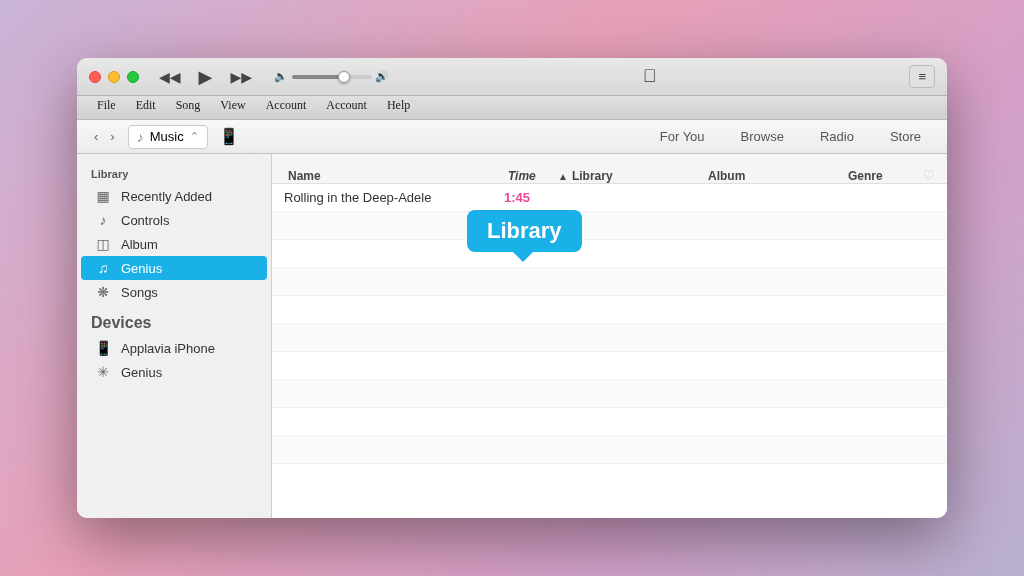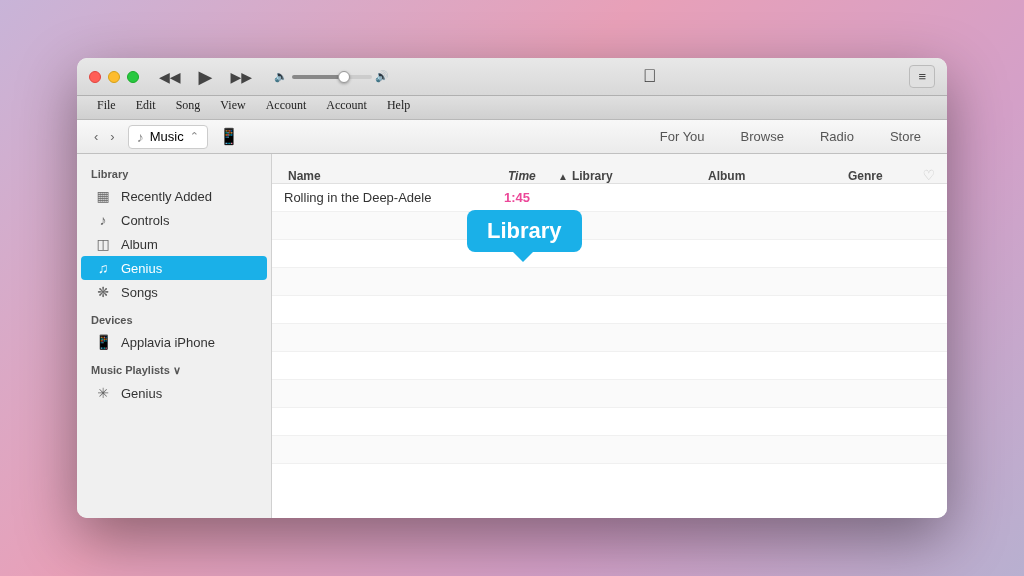--- a/index.html
+++ b/index.html
@@ -207,21 +207,21 @@
       color: white;
     }
     .sidebar-item.active .item-icon { color: white; }
     .item-icon {
       font-size: 14px;
       color: #666;
       width: 16px;
       text-align: center;
     }
     .sidebar-devices-title {
-      font-size: 11px;
+      font-size: 16px;
       font-weight: 700;
       color: #555;
       padding: 10px 14px 4px;
     }
     .sidebar-playlists-title {
       font-size: 11px;
       font-weight: 700;
       color: #555;
       padding: 10px 14px 4px;
       display: flex;
@@ -383,23 +383,20 @@
         <span>Genius</span>
       </div>
       <div class="sidebar-item">
         <span class="item-icon">❋</span>
         <span>Songs</span>
       </div>
       <div class="sidebar-devices-title">Devices</div>
       <div class="sidebar-item">
         <span class="item-icon">📱</span>
         <span>Applavia iPhone</span>
-      </div>
-      <div class="sidebar-playlists-title">
-        <span>Music Playlists ∨</span>
       </div>
       <div class="sidebar-item">
         <span class="item-icon">✳</span>
         <span>Genius</span>
       </div>
     </div>
 
     <div class="content">
       <div class="content-header">
         <span class="col-header col-name">Name</span>

